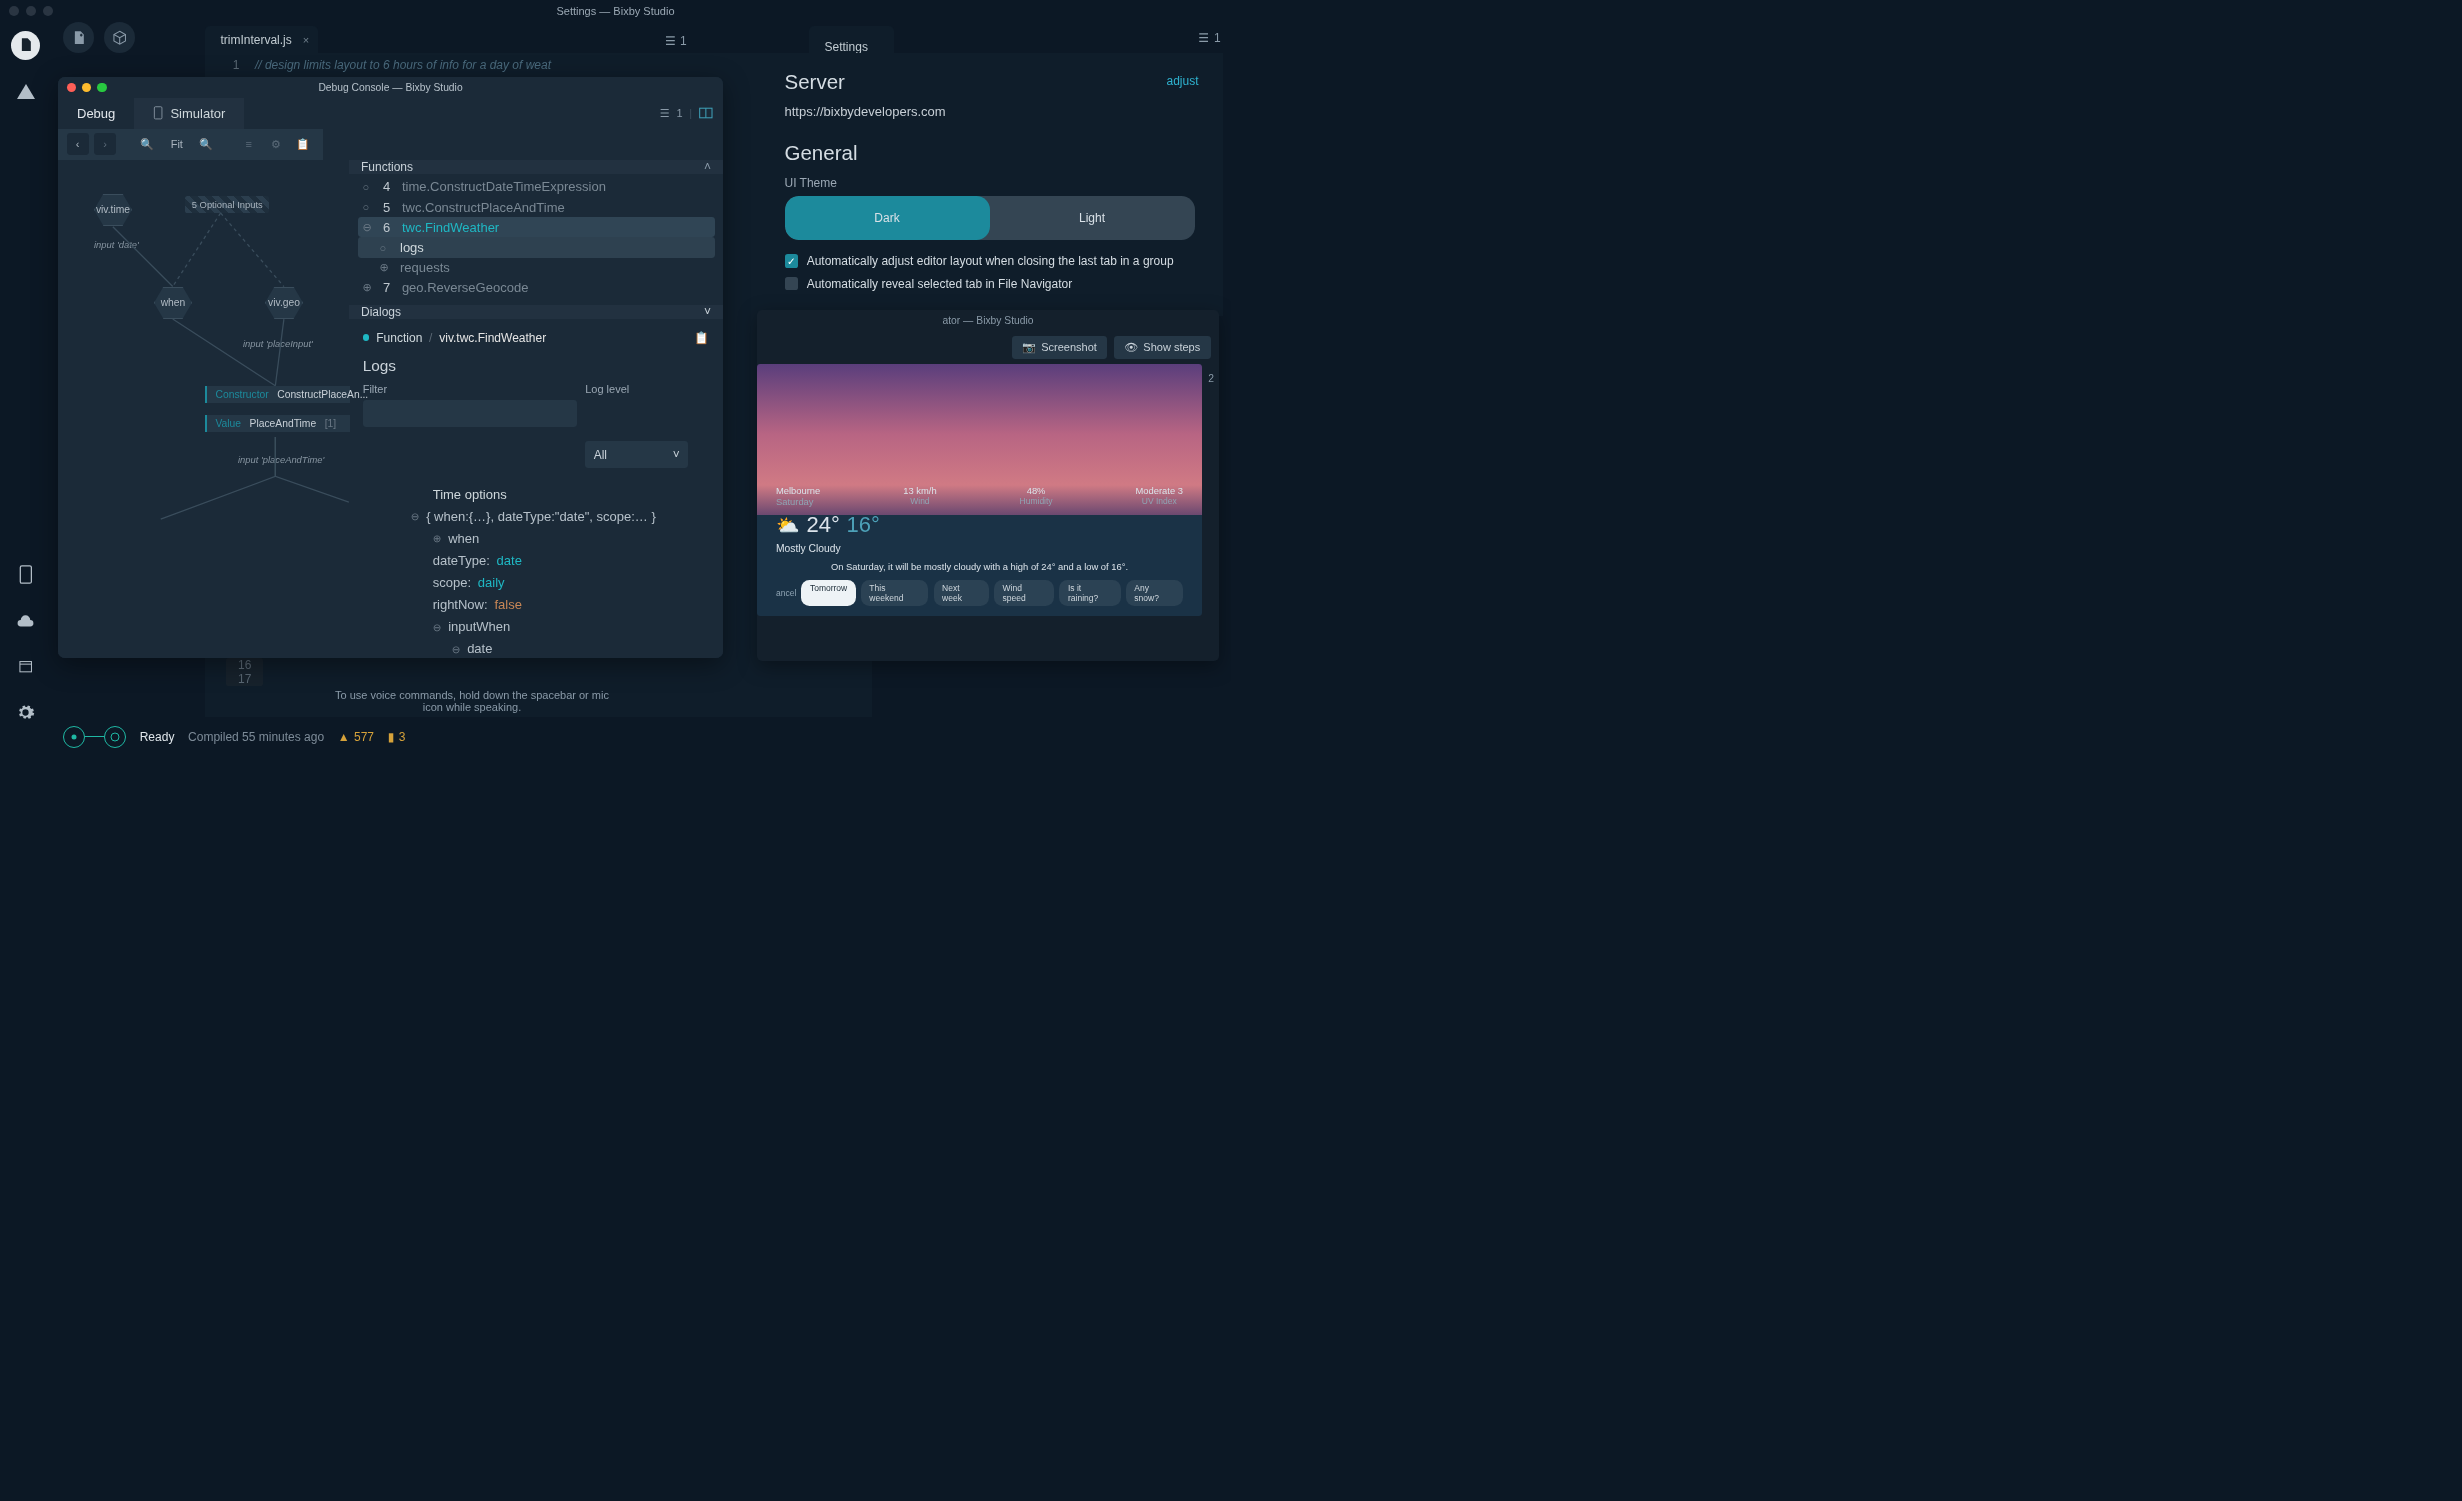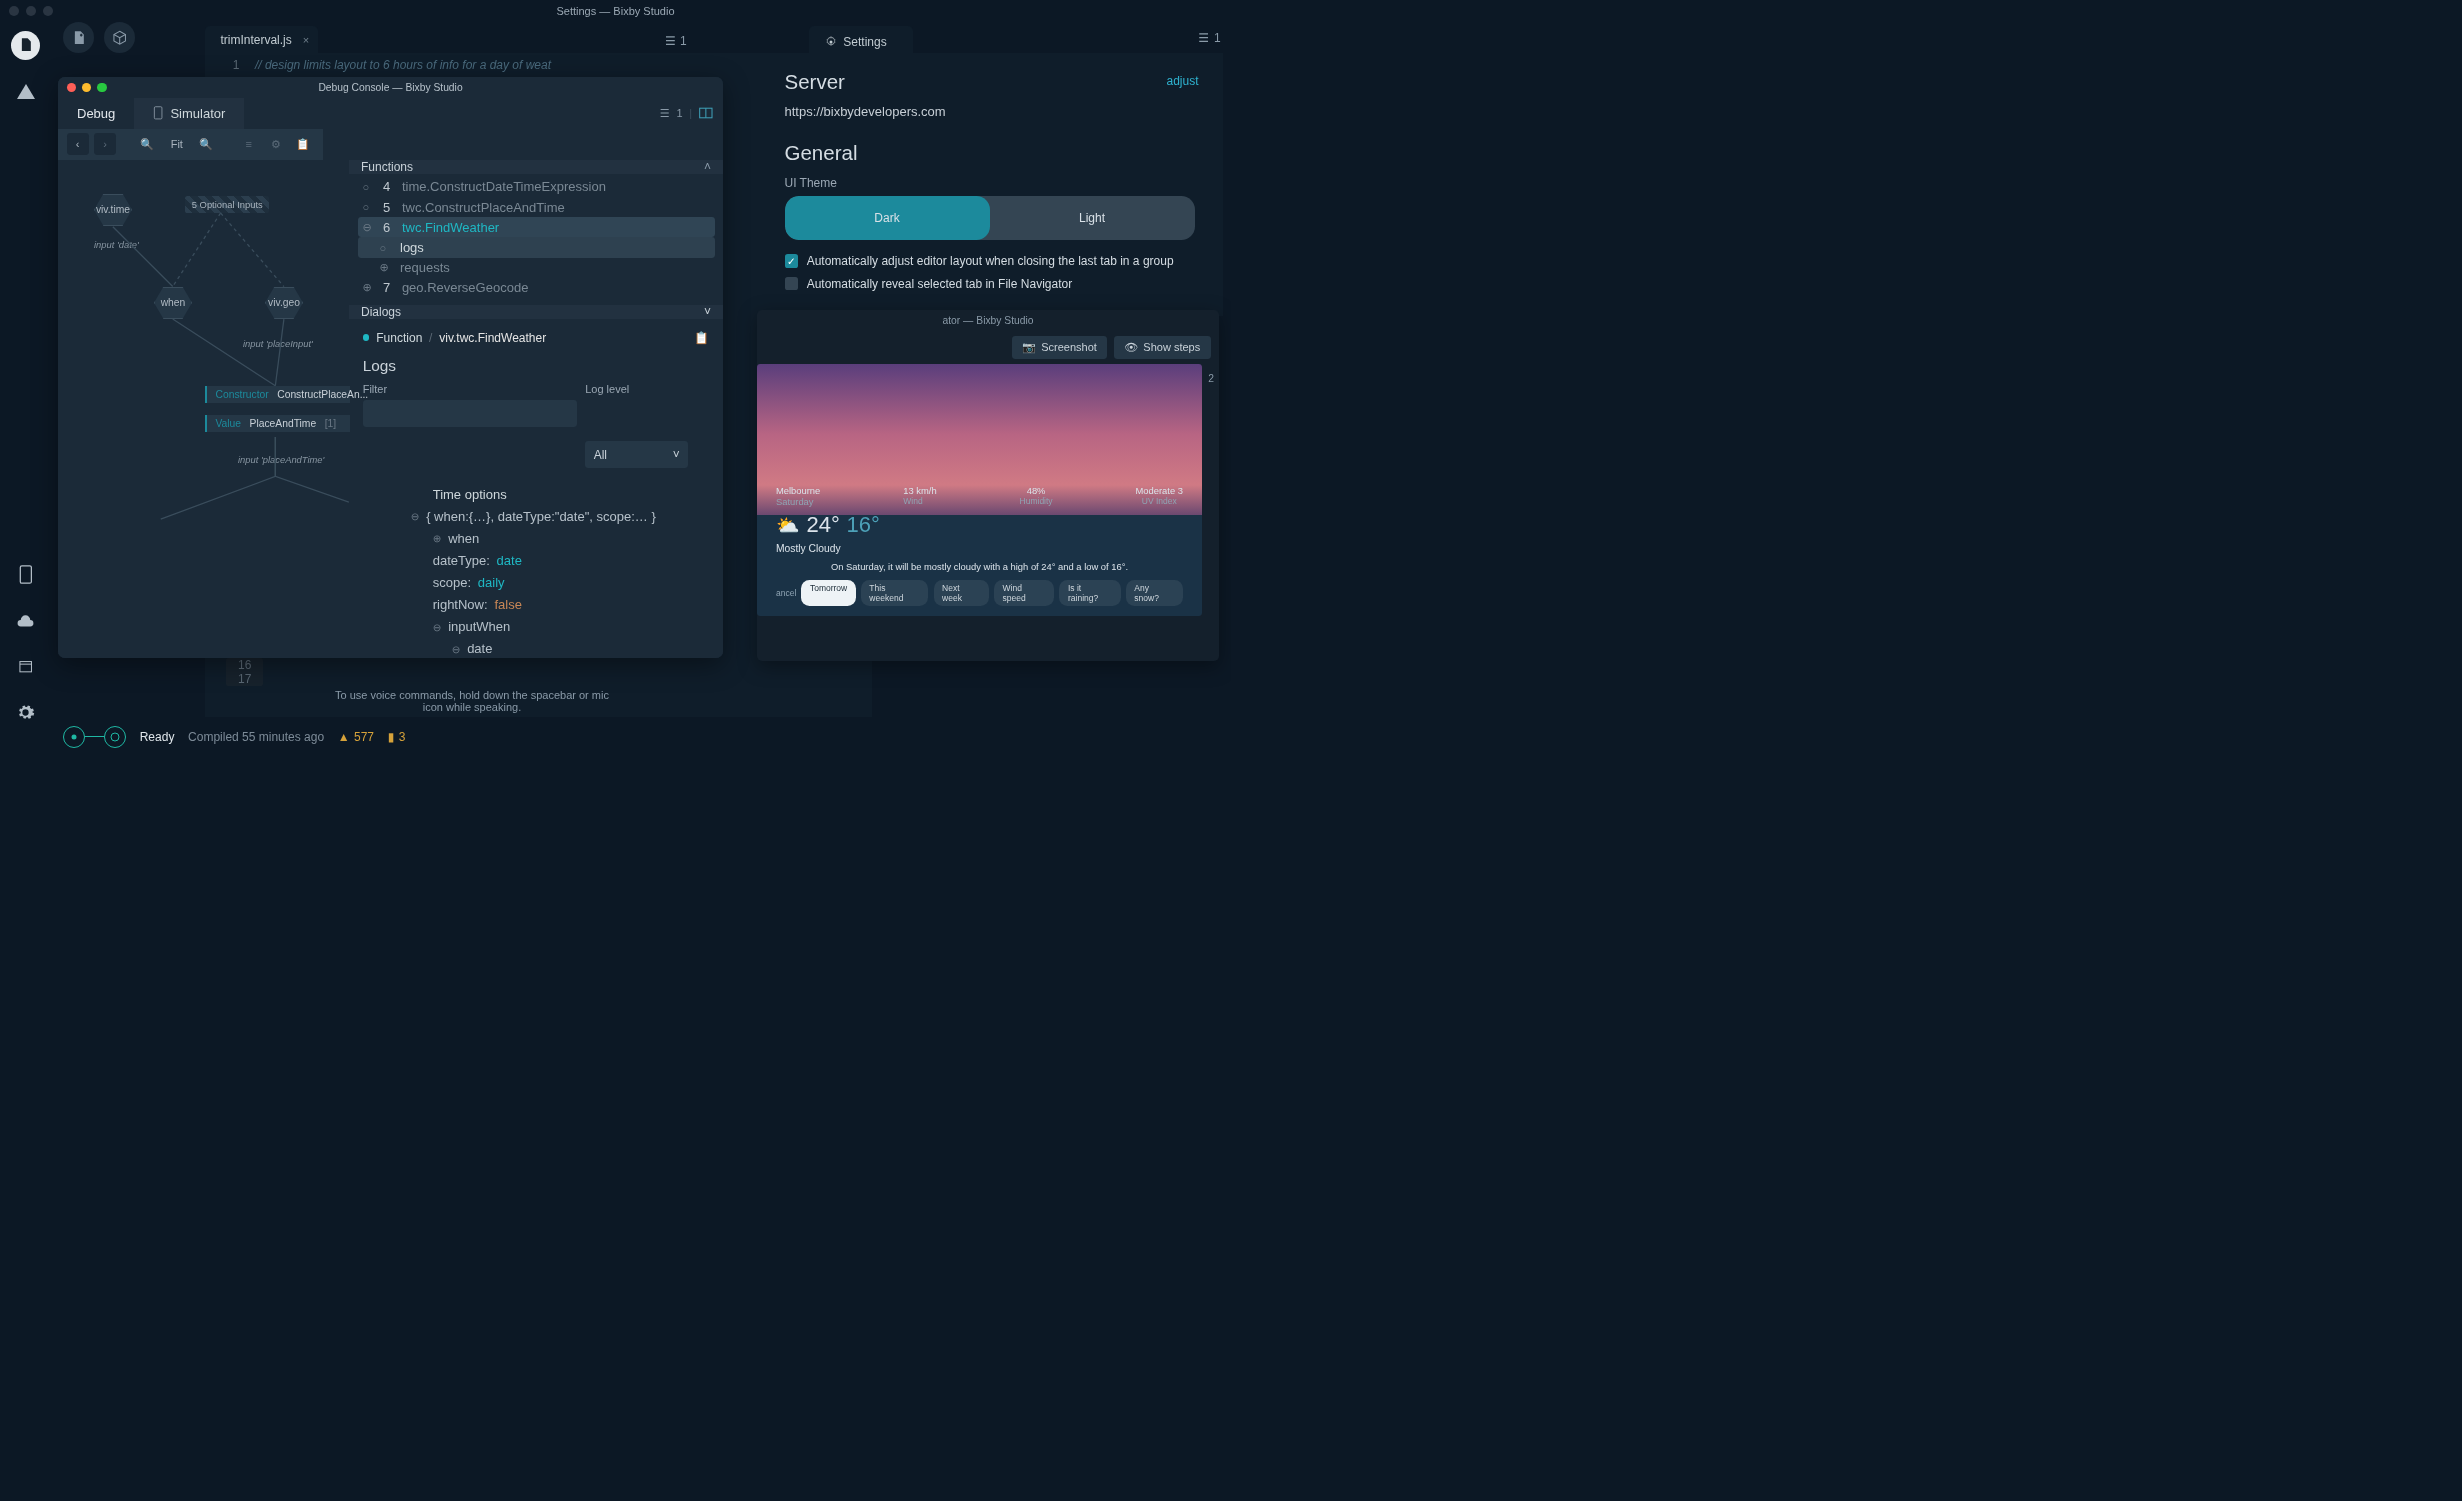--- a/index.html
+++ b/index.html
@@ -199,21 +199,21 @@
       </svg>
   </div>
 </div>
 
 <div class="tabrow">
   <div class="tab">
     <span>trimInterval.js</span>
     <span class="close">×</span>
   </div>
   <div style="flex:0 0 308px;"></div>
-  <div class="tab settings" style="margin-left:180px;">
+  <div class="tab settings" style="margin-left:180px;flex-direction:column;">
     <svg width="12" height="12" viewBox="0 0 24 24" fill="#c2ccd2">
         <circle cx="12" cy="12" r="3"></circle>
         <path d="M12 1l1 3 3-1 1 3 3 1-1 3 1 3-3 1-1 3-3-1-1 3-1-3-3 1-1-3-3-1 1-3-1-3 3-1 1-3 3 1z" fill="none" stroke="#c2ccd2" stroke-width="1.2"></path>
       </svg>
     <span>Settings</span>
   </div>
 </div>
 <div style="position:absolute; left:665px; top:34px; color:#8a9aa8; font-size:12px; display:flex; gap:4.3px;">
   <span>☰</span>
     <span>1</span>
@@ -461,21 +461,21 @@
     </div>
   </div>
   <div style="position:absolute; right:5.1px; top:63px; font-size:10.3px; color:#8a9aa8;">2</div>
   <div class="preview">
     <div class="pinfo">
       <div class="prow">
         <div>
           <div>Melbourne</div>
           <div style="color:#8fa4b4;">Saturday</div>
         </div>
-        <div style="">
+        <div style="text-align:center;">
           <div>13 km/h</div>
           <div style="color:#8fa4b4; font-size:8.5px;">Wind</div>
         </div>
         <div style="text-align:center;">
           <div>48%</div>
           <div style="color:#8fa4b4; font-size:8.5px;">Humidity</div>
         </div>
         <div style="text-align:center;">
           <div>Moderate 3</div>
           <div style="color:#8fa4b4; font-size:8.5px;">UV Index</div>

